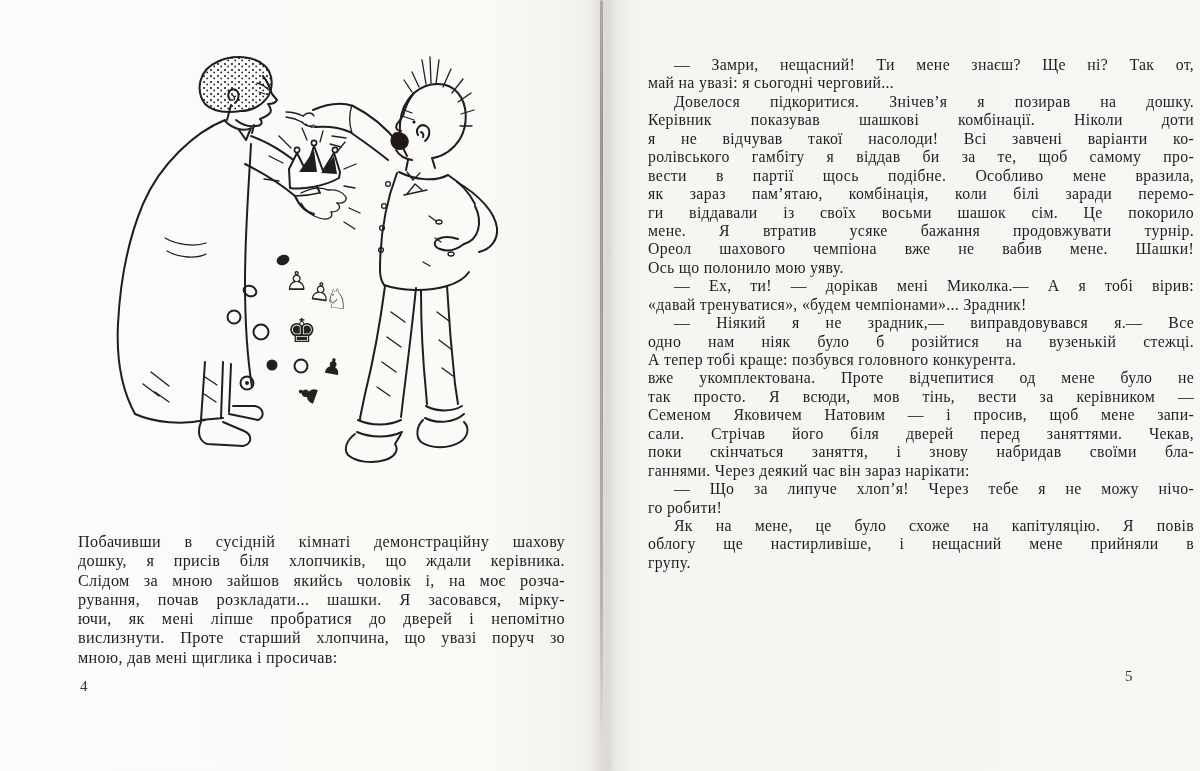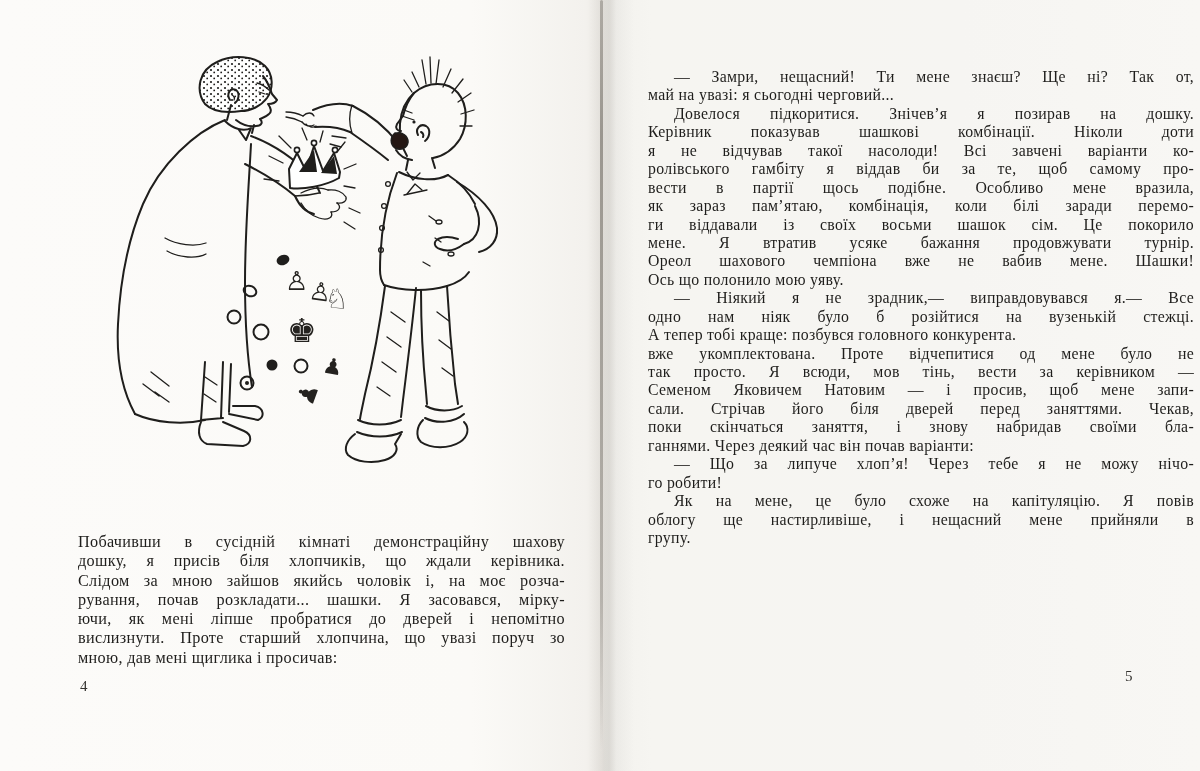--- a/index.html
+++ b/index.html
@@ -17,21 +17,21 @@
     position:absolute;left:600px;top:0;width:3px;height:750px;
     background:linear-gradient(180deg,rgba(130,126,118,.55) 0%,rgba(130,126,118,.75) 18%,rgba(130,126,118,.6) 55%,rgba(130,126,118,.45) 80%,rgba(130,126,118,0) 100%);
     border-radius:2px;
   }
   .gutter-shade{
     position:absolute;left:588px;top:0;width:46px;height:771px;
     background:linear-gradient(90deg,rgba(60,55,48,0) 0%,rgba(60,55,48,.05) 30%,rgba(60,55,48,.10) 46%,rgba(60,55,48,.04) 62%,rgba(60,55,48,0) 100%);
   }
   .textblock{position:absolute;}
   .tb-left{left:78px;top:533px;width:487px;}
-  .tb-right{left:648px;top:68px;width:546px;}
+  .tb-right{left:648px;top:56px;width:546px;}
   .para{margin:0;}
   .line{
     text-align:justify;text-align-last:justify;text-justify:inter-word;
     letter-spacing:.02em;white-space:nowrap;
   }
   .tb-left .line{height:19.3px;line-height:19.3px;font-size:16.2px;}
   .tb-right .line{height:18.45px;line-height:18.45px;font-size:15.8px;}
   .line.plast{text-align-last:left;}
   .para.indent .line.first{text-indent:26px;}
   .page-num{position:absolute;font-size:15px;color:#34322f;}
@@ -231,31 +231,35 @@
         <div class="line">я не відчував такої насолоди! Всі завчені варіанти ко-</div>
         <div class="line">ролівського гамбіту я віддав би за те, щоб самому про-</div>
         <div class="line">вести в партії щось подібне. Особливо мене вразила,</div>
         <div class="line">як зараз пам’ятаю, комбінація, коли білі заради перемо-</div>
         <div class="line">ги віддавали із своїх восьми шашок сім. Це покорило</div>
         <div class="line">мене. Я втратив усяке бажання продовжувати турнір.</div>
         <div class="line">Ореол шахового чемпіона вже не вабив мене. Шашки!</div>
         <div class="line plast">Ось що полонило мою уяву.</div>
       </div>
       <div class="para indent">
+        <div class="line first">— Ех, ти! — дорікав мені Миколка.— А я тобі вірив:</div>
+        <div class="line plast">«давай тренуватися», «будем чемпіонами»... Зрадник!</div>
+      </div>
+      <div class="para indent">
         <div class="line first">— Ніякий я не зрадник,— виправдовувався я.— Все</div>
         <div class="line">одно нам ніяк було б розійтися на вузенькій стежці.</div>
         <div class="line plast">А тепер тобі краще: позбувся головного конкурента.</div>
       </div>
       <div class="para indent">
         <div class="line">вже укомплектована. Проте відчепитися од мене було не</div>
         <div class="line">так просто. Я всюди, мов тінь, вести за керівником —</div>
         <div class="line">Семеном Яковичем Натовим — і просив, щоб мене запи-</div>
         <div class="line">сали. Стрічав його біля дверей перед заняттями. Чекав,</div>
         <div class="line">поки скінчаться заняття, і знову набридав своїми бла-</div>
-        <div class="line plast">ганнями. Через деякий час він почав варіанти:</div>
+        <div class="line plast">ганнями. Через деякий час він зараз нарікати:</div>
       </div>
       <div class="para indent">
         <div class="line first">— Що за липуче хлоп’я! Через тебе я не можу нічо-</div>
         <div class="line plast">го робити!</div>
       </div>
       <div class="para indent">
         <div class="line first">Як на мене, це було схоже на капітуляцію. Я повів</div>
         <div class="line">облогу ще настирливіше, і нещасний мене прийняли в</div>
         <div class="line plast">групу.</div>
       </div>

